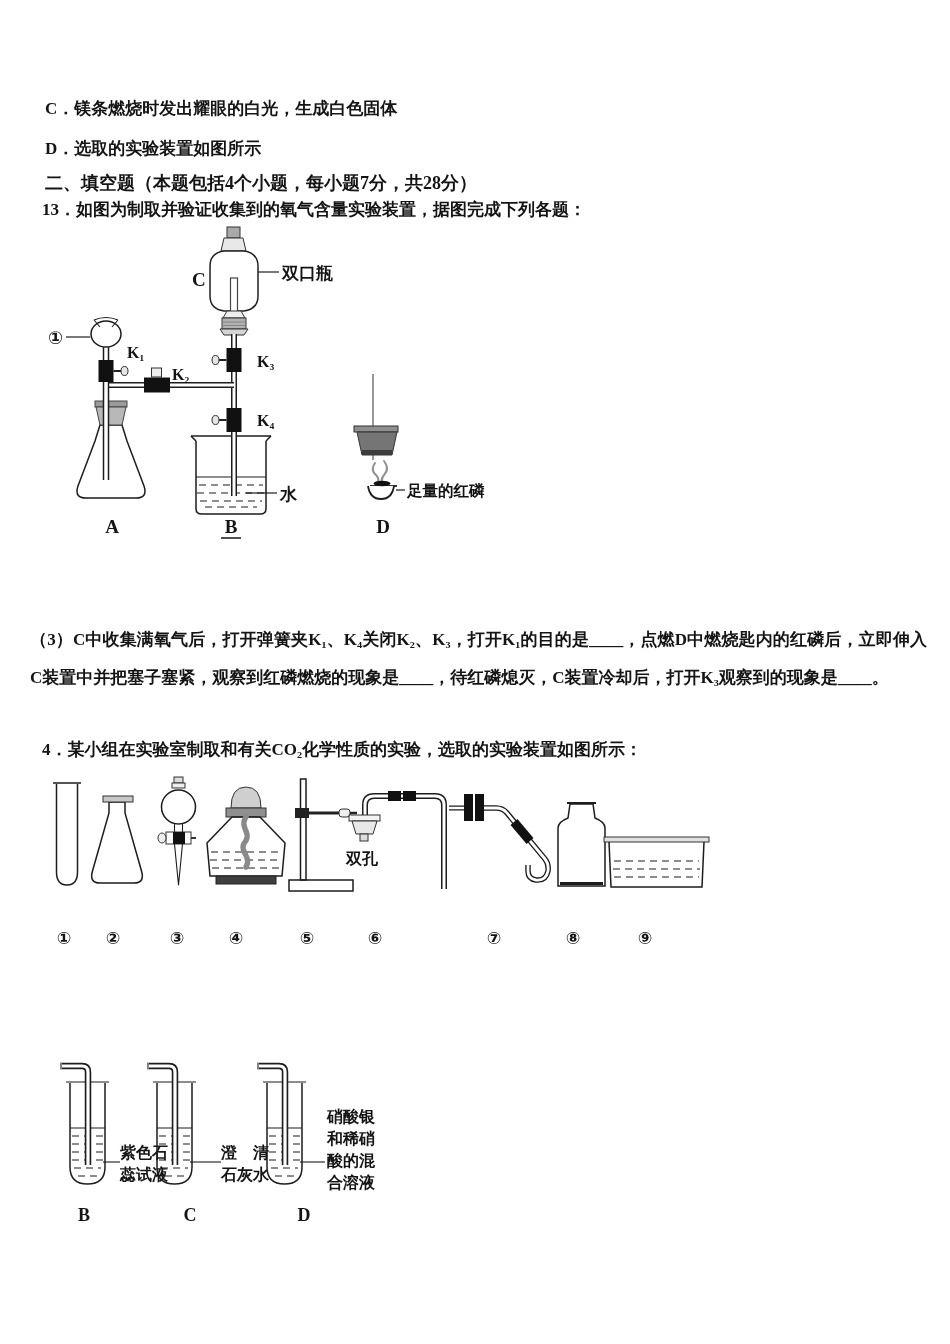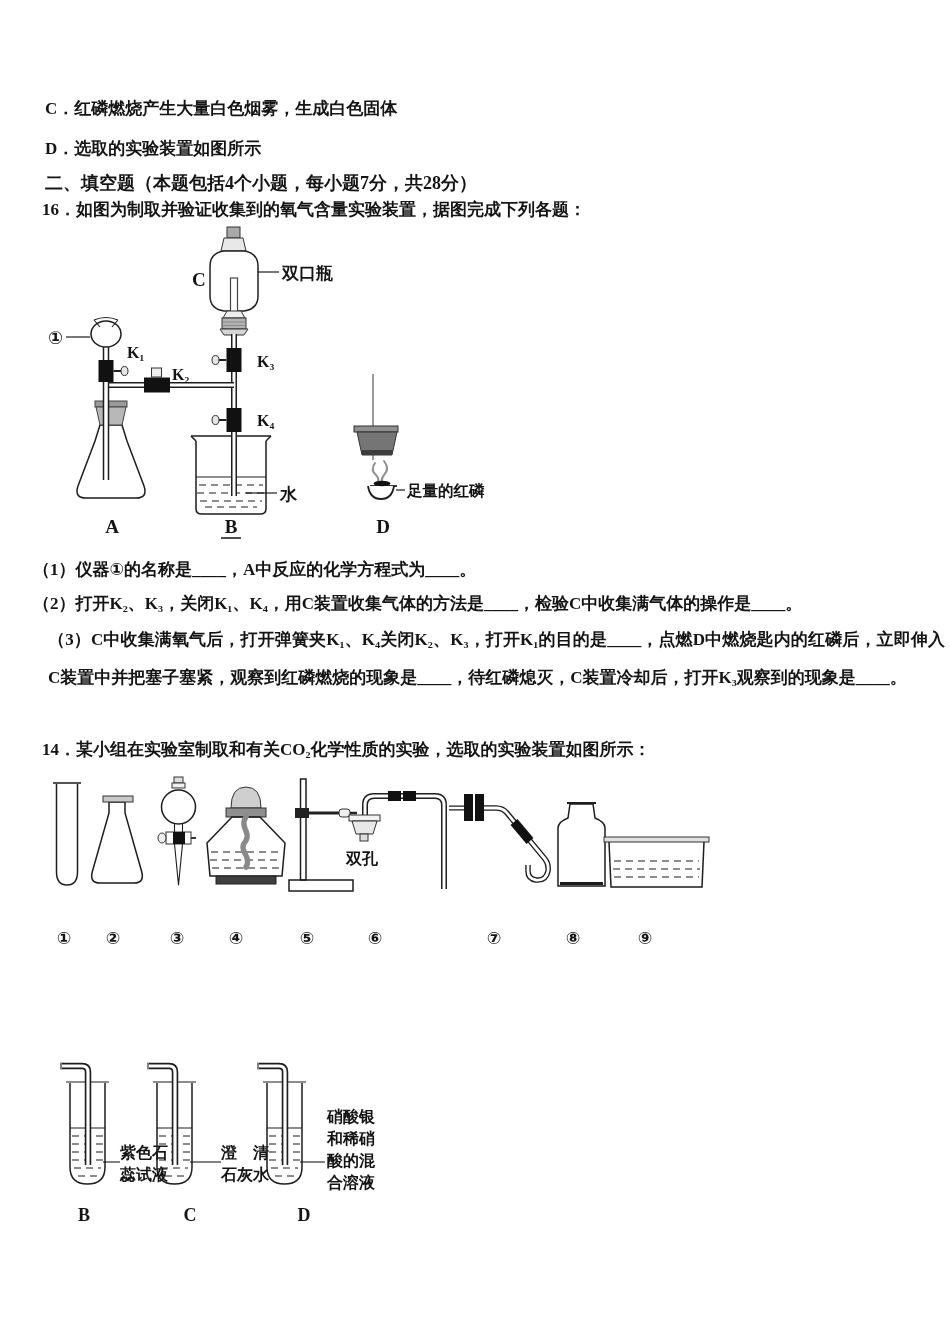--- a/index.html
+++ b/index.html
@@ -14,24 +14,24 @@
   .thin{stroke:#1d1d1d;fill:none;stroke-width:1.5;}
   .thin1{stroke:#1d1d1d;fill:none;stroke-width:1.1;}
   .dash{stroke:#1d1d1d;stroke-width:1.1;stroke-dasharray:7,5;fill:none;}
   .serifL{font-family:"Liberation Serif","DejaVu Serif",serif;}
 </style>
 </head>
 <body>
 
 <div class="page">
 
-  <div class="t" style="left:45px;top:97px">C．红磷燃烧产生大量白色烟雾，生成白色固体</div>
+  <div class="t" style="left:45px;top:97px">C．镁条燃烧时发出耀眼的白光，生成白色固体</div>
   <div class="t" style="left:45px;top:137px">D．选取的实验装置如图所示</div>
   <div class="t" style="left:45px;top:171px;font-size:18px">二、填空题（本题包括4个小题，每小题7分，共28分）</div>
-  <div class="t" style="left:42px;top:198px">16．如图为制取并验证收集到的氧气含量实验装置，据图完成下列各题：</div>
+  <div class="t" style="left:42px;top:198px">13．如图为制取并验证收集到的氧气含量实验装置，据图完成下列各题：</div>
 
   <svg style="left:30px;top:222px" width="520" height="335" viewBox="0 0 520 335">
 
     <g>
       <rect x="197" y="5" width="13" height="11" fill="#a9a9a9" stroke="#333"></rect>
       <path d="M194,16 h19 l3,13 h-25 Z" fill="#e8e8e8" stroke="#333"></path>
       <path d="M194,29 h20 q14,2 14,15 v30 q0,13 -14,15 h-20 q-14,-2 -14,-15 v-30 q0,-13 14,-15 Z" fill="#fff" stroke="#222" stroke-width="1.5"></path>
       <rect x="200.5" y="56" width="7" height="40" fill="#fff" stroke="#444" stroke-width="1.2"></rect>
       <path d="M197,89 h14 l4,7 h-22 Z" fill="#eeeeee" stroke="#333"></path>
       <rect x="192" y="96" width="24" height="11" fill="#b2b2b2" stroke="#333"></rect>
@@ -115,25 +115,23 @@
       <path d="M354,239 q6,8 0,14 q-5,6 1,12" stroke="#909090" stroke-width="2" fill="none" stroke-linecap="round"></path>
       <line x1="340" y1="264" x2="367" y2="264" stroke="#1d1d1d" stroke-width="1.8"></line>
       <path d="M338,264 Q340,277 351,277 Q362,277 364,264" fill="#fff" stroke="#1d1d1d" stroke-width="1.8"></path>
       <ellipse cx="352" cy="261.5" rx="8.5" ry="2.8" fill="#111"></ellipse>
       <line x1="366" y1="268" x2="375" y2="268" stroke="#1d1d1d" stroke-width="1.2"></line>
       <text x="377" y="274" font-size="15.5">足量的红磷</text>
       <text x="353" y="311" font-size="19" text-anchor="middle" class="serifL">D</text>
     </g>
   </svg>
 
-  <div class="t" style="left:33px;top:558px">（1）仪器①的名称是____，A中反应的化学方程式为____。</div>
-  <div class="t" style="left:33px;top:592px">（2）打开K₂、K₃，关闭K₁、K₄，用C装置收集气体的方法是____，检验C中收集满气体的操作是____。</div>
-  <div class="para" style="left:48px;top:621px;width:897px">（3）C中收集满氧气后，打开弹簧夹K₁、K₄关闭K₂、K₃，打开K₁的目的是____，点燃D中燃烧匙内的红磷后，立即伸入C装置中并把塞子塞紧，观察到红磷燃烧的现象是____，待红磷熄灭，C装置冷却后，打开K₃观察到的现象是____。</div>
-
-  <div class="t" style="left:42px;top:738px">14．某小组在实验室制取和有关CO₂化学性质的实验，选取的实验装置如图所示：</div>
+  <div class="para" style="left:30px;top:621px;width:897px">（3）C中收集满氧气后，打开弹簧夹K₁、K₄关闭K₂、K₃，打开K₁的目的是____，点燃D中燃烧匙内的红磷后，立即伸入C装置中并把塞子塞紧，观察到红磷燃烧的现象是____，待红磷熄灭，C装置冷却后，打开K₃观察到的现象是____。</div>
+
+  <div class="t" style="left:42px;top:738px">4．某小组在实验室制取和有关CO₂化学性质的实验，选取的实验装置如图所示：</div>
 
   <svg style="left:40px;top:775px" width="680" height="180" viewBox="0 0 680 180">
 
     <g>
       <path d="M16.5,9 V97 Q16.5,110 27,110 Q37.5,110 37.5,97 V9" class="thin"></path>
       <line x1="13" y1="8" x2="41" y2="8" class="thin"></line>
     </g>
 
     <g>
       <path d="M69,27 V38 L52.5,96 Q49,108 60,108 L94,108 Q105,108 101.5,96 L85,38 V27 Z" fill="#fff" class="thin"></path>

